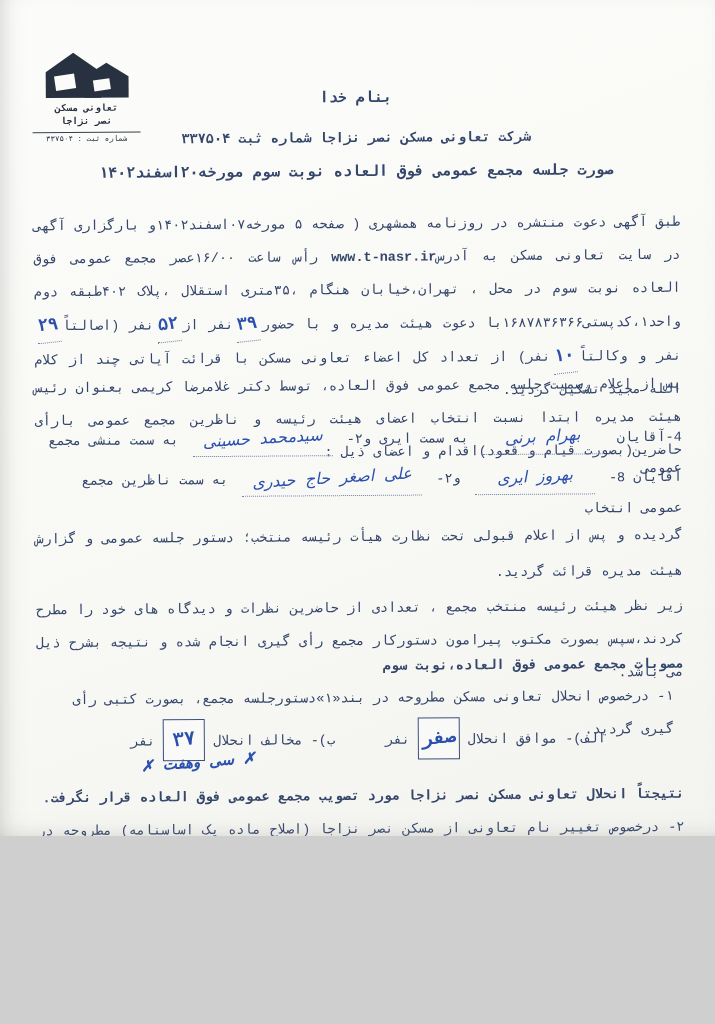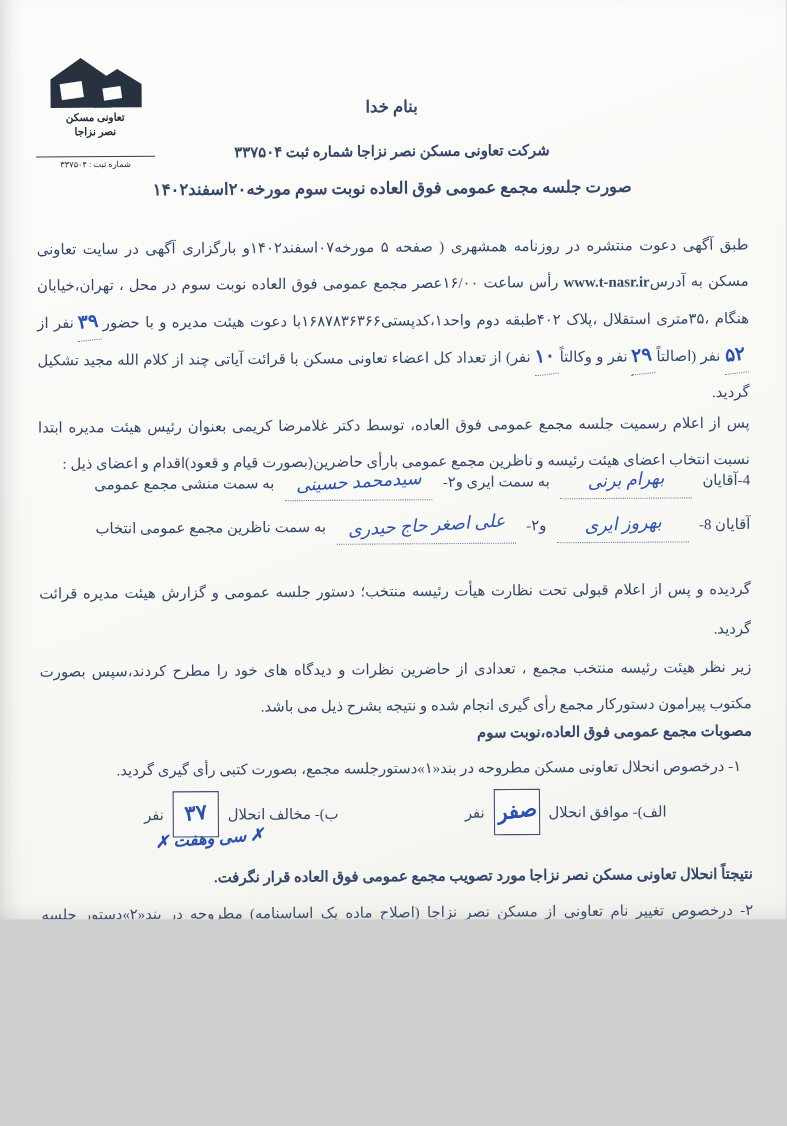--- a/index.html
+++ b/index.html
@@ -1,32 +1,32 @@
 <!DOCTYPE html>
 <html lang="fa" dir="rtl"><head>
 <meta charset="utf-8">
 <style>
   html,body { margin:0; padding:0; background:#cfcfcf; }
   .page {
     position:relative; width:715px; height:836px; margin:0 auto;
     background:linear-gradient(160deg,#fcfcfa 0%,#f8f8f5 60%,#f3f3ef 100%);
     overflow:hidden; direction:rtl;
-    font-family:Liberation Serif, serif;
+    font-family:Liberation Mono, monospace;
     color:#35466b;
   }
   .page::after{ content:""; position:absolute; inset:0; pointer-events:none;
     box-shadow:inset 18px 0 28px -22px rgba(120,120,120,.45), inset 0 -14px 24px -18px rgba(150,150,150,.4); }
   .content { position:absolute; inset:0; transform:rotate(-0.4deg); transform-origin:50% 40%; }
 
   
   .logo { position:absolute; left:34px; top:44px; width:108px; text-align:center; color:#242e3d; }
   .logo svg { display:block; margin:0 auto; }
   .logo-l1 { font-size:9.5px; font-weight:bold; line-height:13px; }
   .logo-l2 { font-size:9.5px; font-weight:bold; line-height:13px; }
-  .logo-l3 { font-size:7.5px; line-height:11px; border-top:1px solid #36404f; margin-top:14px; padding-top:1px; }
+  .logo-l3 { font-size:7.5px; line-height:11px; border-top:1px solid #36404f; margin-top:4px; padding-top:1px; }
 
   .center { position:absolute; right:0; left:0; text-align:center; }
   .bismillah { top:88px; font-size:15px; font-weight:bold; }
   .company  { top:129px; font-size:13.5px; font-weight:bold; }
   .doc-title{ top:162px; font-size:15px; font-weight:bold; }
 
   .para { position:absolute; right:34px; left:34px; font-size:13.5px; line-height:33px; text-align:justify; }
   .p1 { top:194px; }
   .p2 { top:356px; }
   .names-row { text-align:right; line-height:30px; }

